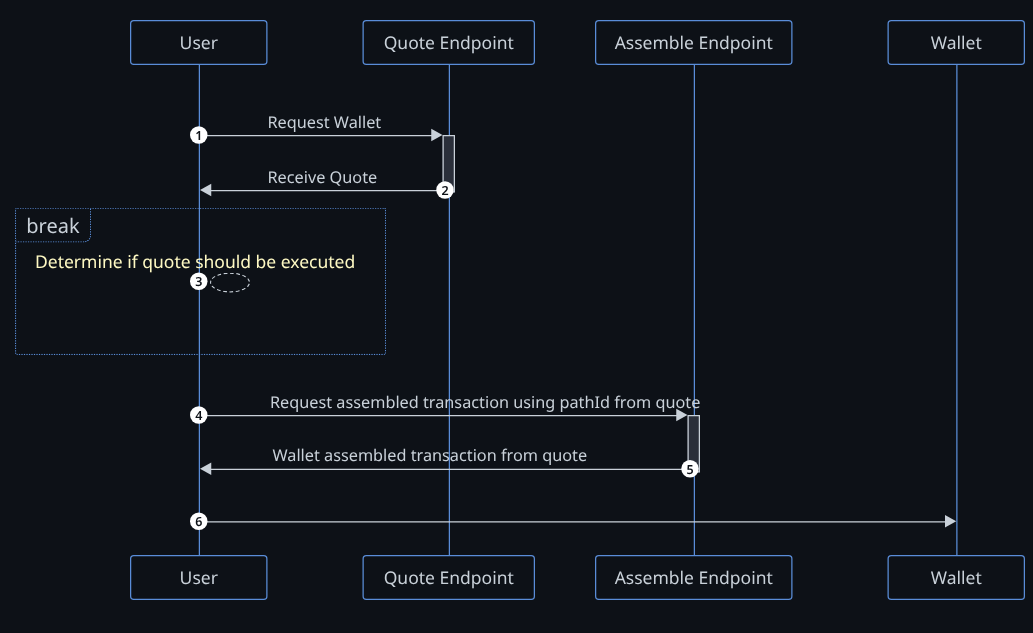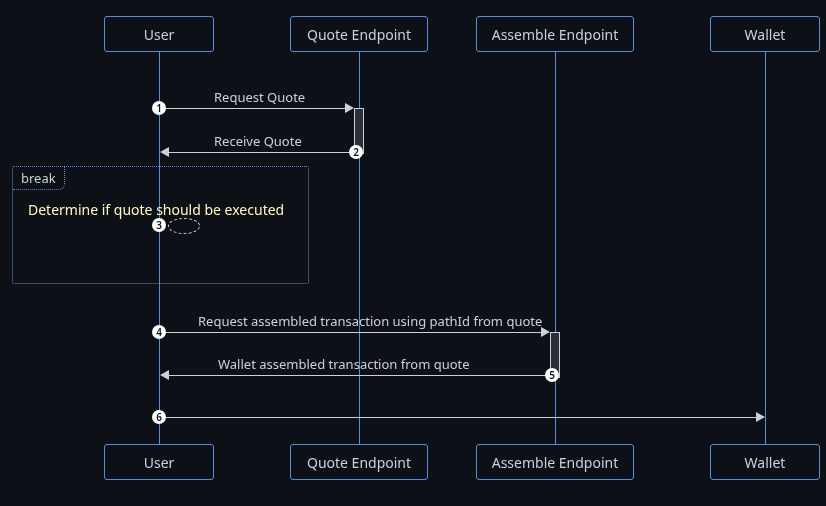--- a/index.html
+++ b/index.html
@@ -7,21 +7,21 @@
   .canvas{position:relative;width:826px;height:408px}
   .actor-box{position:absolute;height:36px;border:1px solid #5a8dd8;border-radius:3px;background:#0d1117;display:flex;align-items:center;justify-content:center;color:#c9d1d9;font-size:14px}
   .lifeline{position:absolute;width:1px;background:#5a8dd8}
   .msg{position:absolute;color:#c9d1d9;font-size:13px;white-space:nowrap}
   .arrow-line{position:absolute;height:1px;background:#c9d1d9}
   .arrow-head-right{position:absolute;width:0;height:0;border-top:5px solid transparent;border-bottom:5px solid transparent;border-left:9px solid #c9d1d9}
   .arrow-head-left{position:absolute;width:0;height:0;border-top:5px solid transparent;border-bottom:5px solid transparent;border-right:9px solid #c9d1d9}
   .seq{position:absolute;width:14px;height:14px;background:#fff;color:#0d1117;border-radius:50%;display:flex;align-items:center;justify-content:center;font-size:10px;font-weight:600}
   .activation{position:absolute;width:10px;background:#2a2f3a;border:1px solid #c9d1d9}
   .break-box{position:absolute;border:1px dotted #5a8dd8;border-radius:2px}
-  .break-label{position:absolute;border-bottom:1px dotted #5a8dd8;border-right:1px dotted #5a8dd8;color:#c9d1d9;font-size:13px;padding:2px 8px;background:#0d1117;border-bottom-right-radius:6px}
+  .break-label{position:absolute;border-bottom:1px dotted #5a8dd8;border-right:1px dotted #5a8dd8;color:#c9d1d9;font-size:16px;padding:2px 8px;background:#0d1117;border-bottom-right-radius:6px}
   .break-text{position:absolute;color:#fef9c3;font-size:14px}
   .self-loop{position:absolute;border:1px dashed #c9d1d9;border-radius:50%}
 </style>
 </head>
 <body>
 
 <div class="canvas">
 
   <div class="actor-box" style="left:104px;top:16px;width:110px">
       <span>User</span>
@@ -37,21 +37,21 @@
     </div>
 
   <div class="lifeline" style="left:159px;top:52px;height:392px"></div>
   <div class="lifeline" style="left:359px;top:52px;height:392px"></div>
   <div class="lifeline" style="left:555px;top:52px;height:392px"></div>
   <div class="lifeline" style="left:765px;top:52px;height:392px"></div>
 
   <div class="activation" style="left:354px;top:108px;height:46px"></div>
   <div class="activation" style="left:550px;top:332px;height:46px"></div>
 
-  <div class="msg" style="left:214px;top:88px">Request Quote</div>
+  <div class="msg" style="left:214px;top:88px">Request Wallet</div>
   <div class="arrow-line" style="left:160px;top:108px;width:186px"></div>
   <div class="arrow-head-right" style="left:345px;top:103px"></div>
   <div class="seq" style="left:152px;top:101px">
       <span>1</span>
     </div>
 
   <div class="msg" style="left:214px;top:132px">Receive Quote</div>
   <div class="arrow-line" style="left:168px;top:152px;width:186px"></div>
   <div class="arrow-head-left" style="left:160px;top:147px"></div>
   <div class="seq" style="left:349px;top:145px">
@@ -59,21 +59,21 @@
     </div>
 
   <div class="break-box" style="left:12px;top:166px;width:297px;height:118px"></div>
   <div class="break-label" style="left:13px;top:167px"><span>break</span></div>
   <div class="break-text" style="left:28px;top:200px">Determine if quote should be executed</div>
   <div class="seq" style="left:152px;top:218px">
       <span>3</span>
     </div>
   <div class="self-loop" style="left:168px;top:218px;width:32px;height:16px"></div>
 
-  <div class="msg" style="left:198px;top:312px">Request assembled transaction using pathId from quote</div>
+  <div class="msg" style="left:216px;top:312px">Request assembled transaction using pathId from quote</div>
   <div class="arrow-line" style="left:160px;top:332px;width:382px"></div>
   <div class="arrow-head-right" style="left:541px;top:327px"></div>
   <div class="seq" style="left:152px;top:325px">
       <span>4</span>
     </div>
 
   <div class="msg" style="left:218px;top:355px">Wallet assembled transaction from quote</div>
   <div class="arrow-line" style="left:168px;top:375px;width:382px"></div>
   <div class="arrow-head-left" style="left:160px;top:370px"></div>
   <div class="seq" style="left:545px;top:368px">

